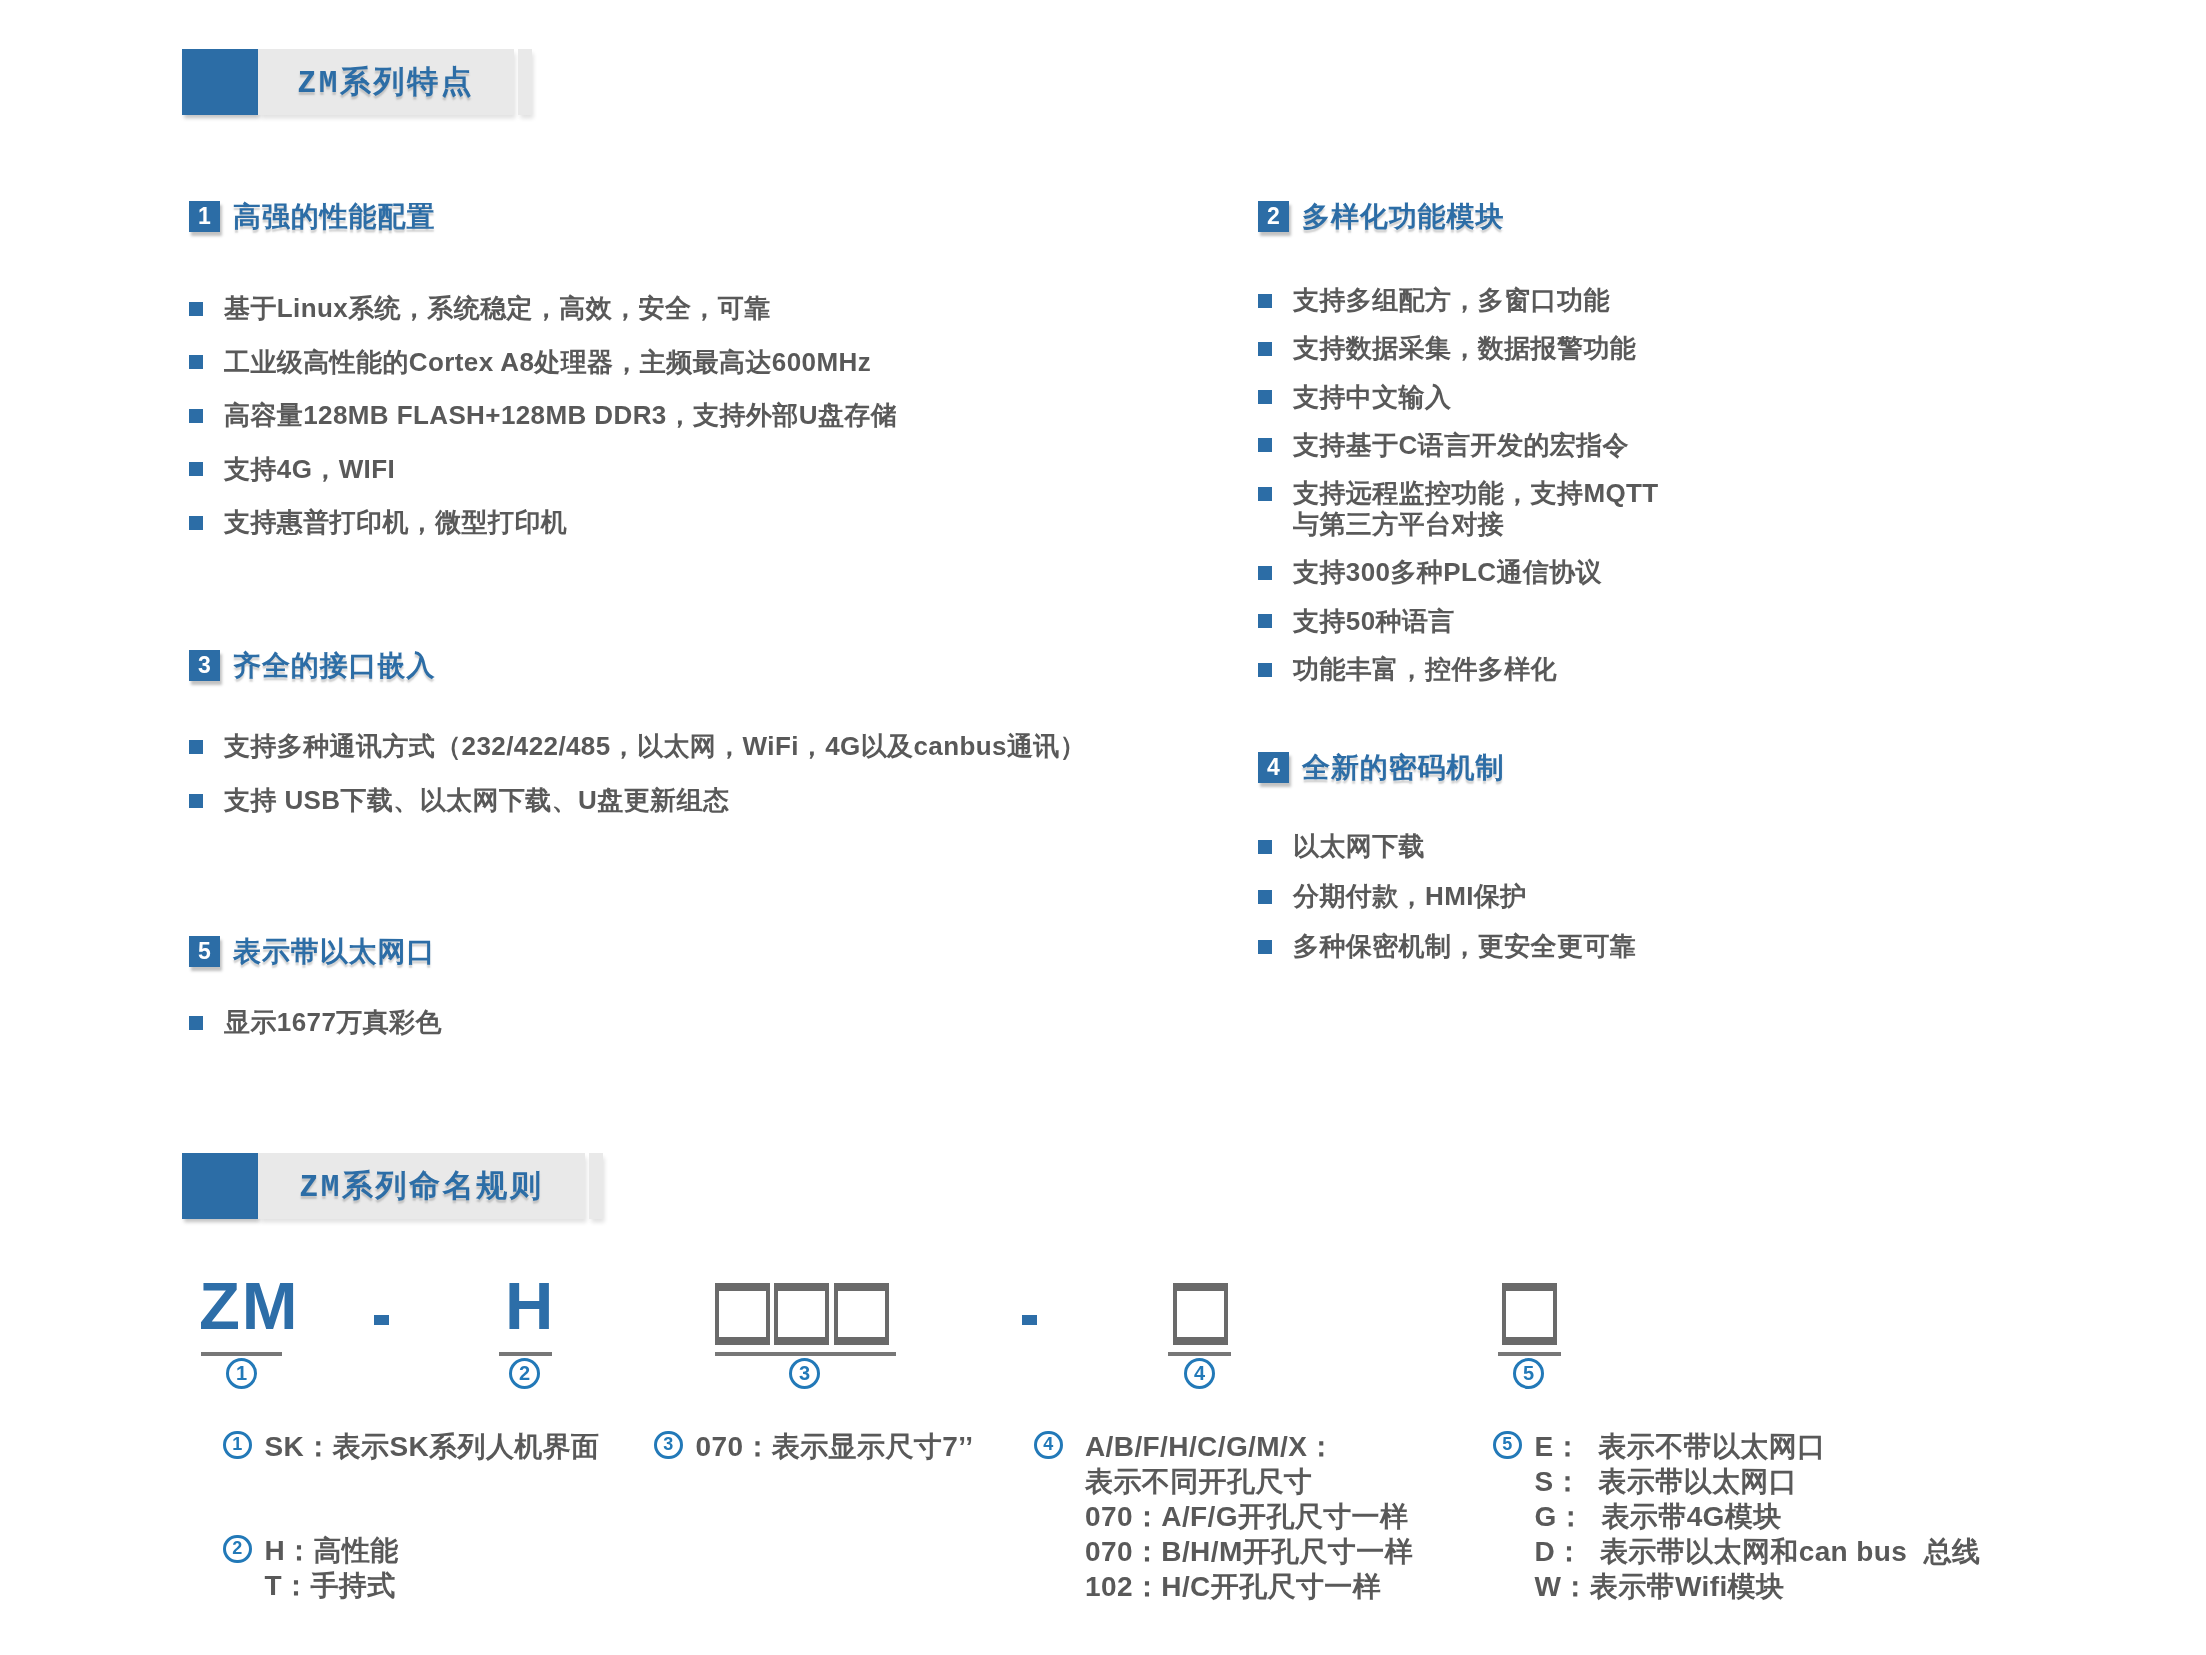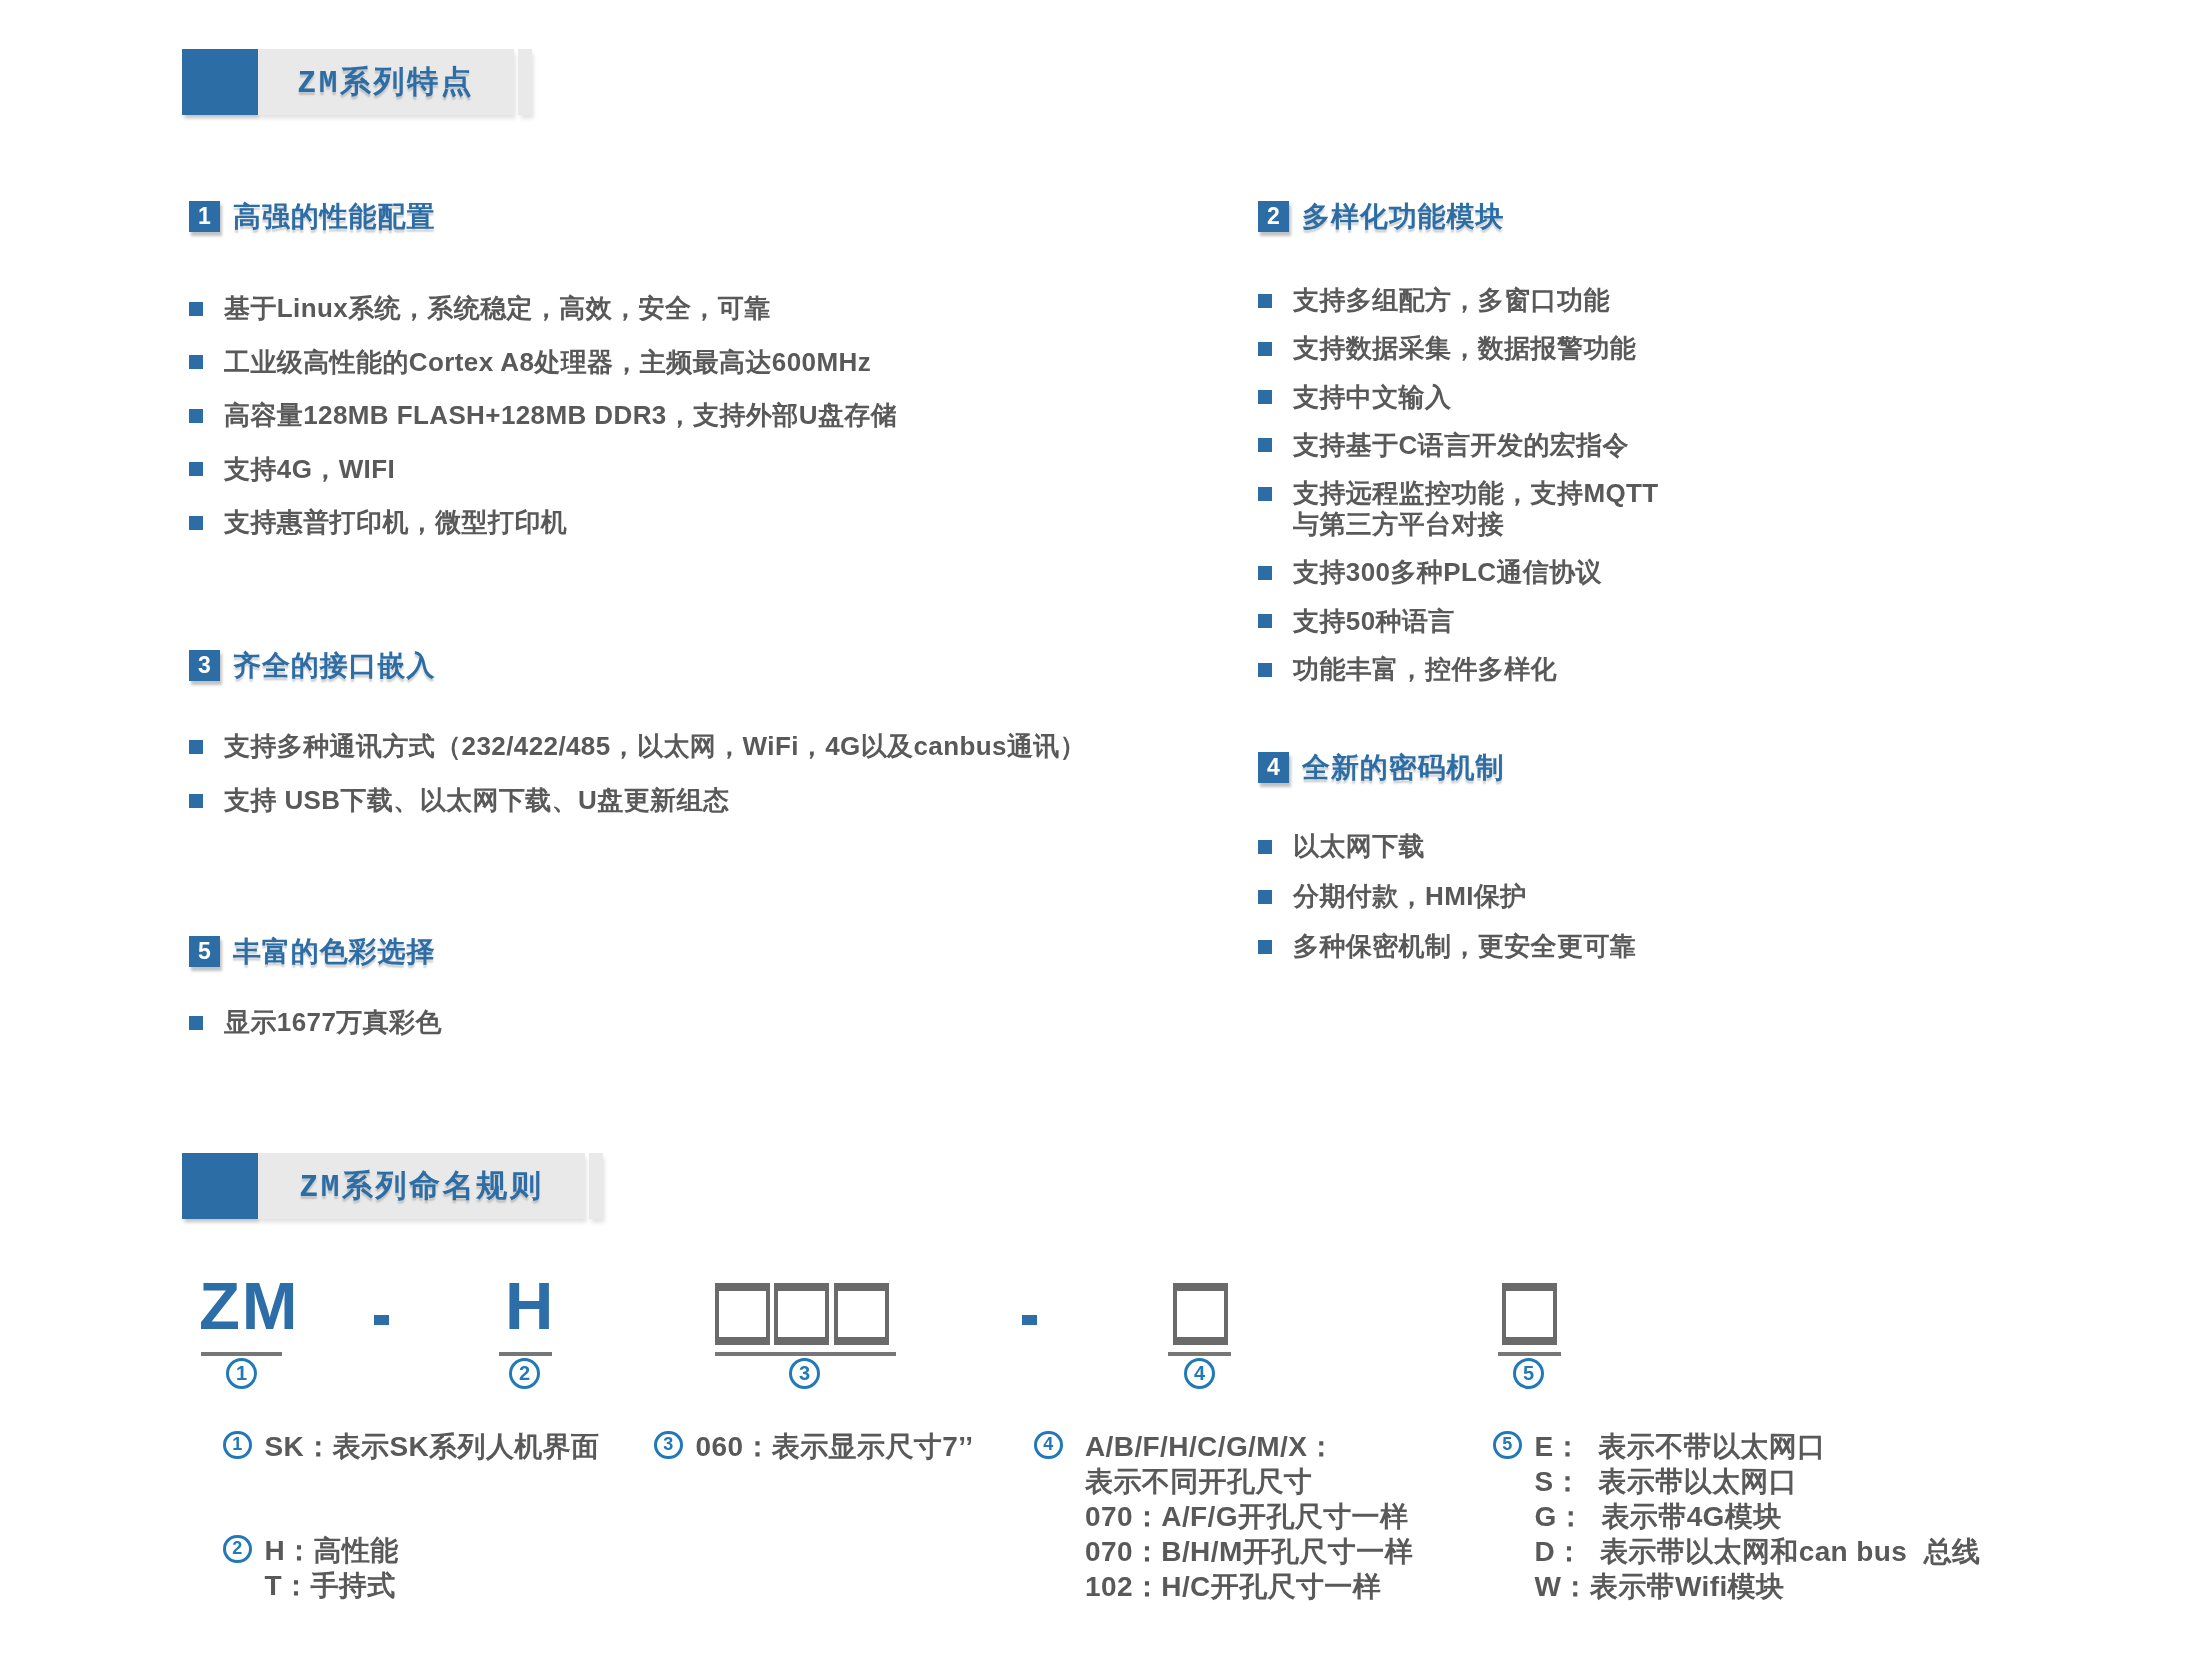--- a/index.html
+++ b/index.html
@@ -198,21 +198,21 @@
       <li>
           <span class="sq"></span>
           <span class="bl">多种保密机制，更安全更可靠</span>
         </li>
     </ul>
   </section>
 
   <section class="feature" style="left:189px; top:936px; width:1046px">
     <div class="sec-head">
       <span class="sec-num">5</span>
-      <span class="sec-title">丰富的色彩选择</span>
+      <span class="sec-title">表示带以太网口</span>
     </div>
     <ul class="blist" style="margin-top:40px">
       <li>
           <span class="sq"></span>
           <span class="bl">显示1677万真彩色</span>
         </li>
     </ul>
   </section>
 
   <div class="banner" style="top:1153px">
@@ -258,21 +258,21 @@
   </div>
 
   <div class="fn" style="left:223px; top:1533px">
     <span class="fn-circle">2</span>
     <div class="fn-text">H：高性能
 T：手持式</div>
   </div>
 
   <div class="fn" style="left:654px; top:1429px">
     <span class="fn-circle">3</span>
-    <div class="fn-text">060：表示显示尺寸7’’</div>
+    <div class="fn-text">070：表示显示尺寸7’’</div>
   </div>
 
   <div class="fn" style="left:1034px; top:1429px">
     <span class="fn-circle">4</span>
     <div class="fn-text wide">A/B/F/H/C/G/M/X：
 表示不同开孔尺寸
 070：A/F/G开孔尺寸一样
 070：B/H/M开孔尺寸一样
 102：H/C开孔尺寸一样</div>
   </div>

